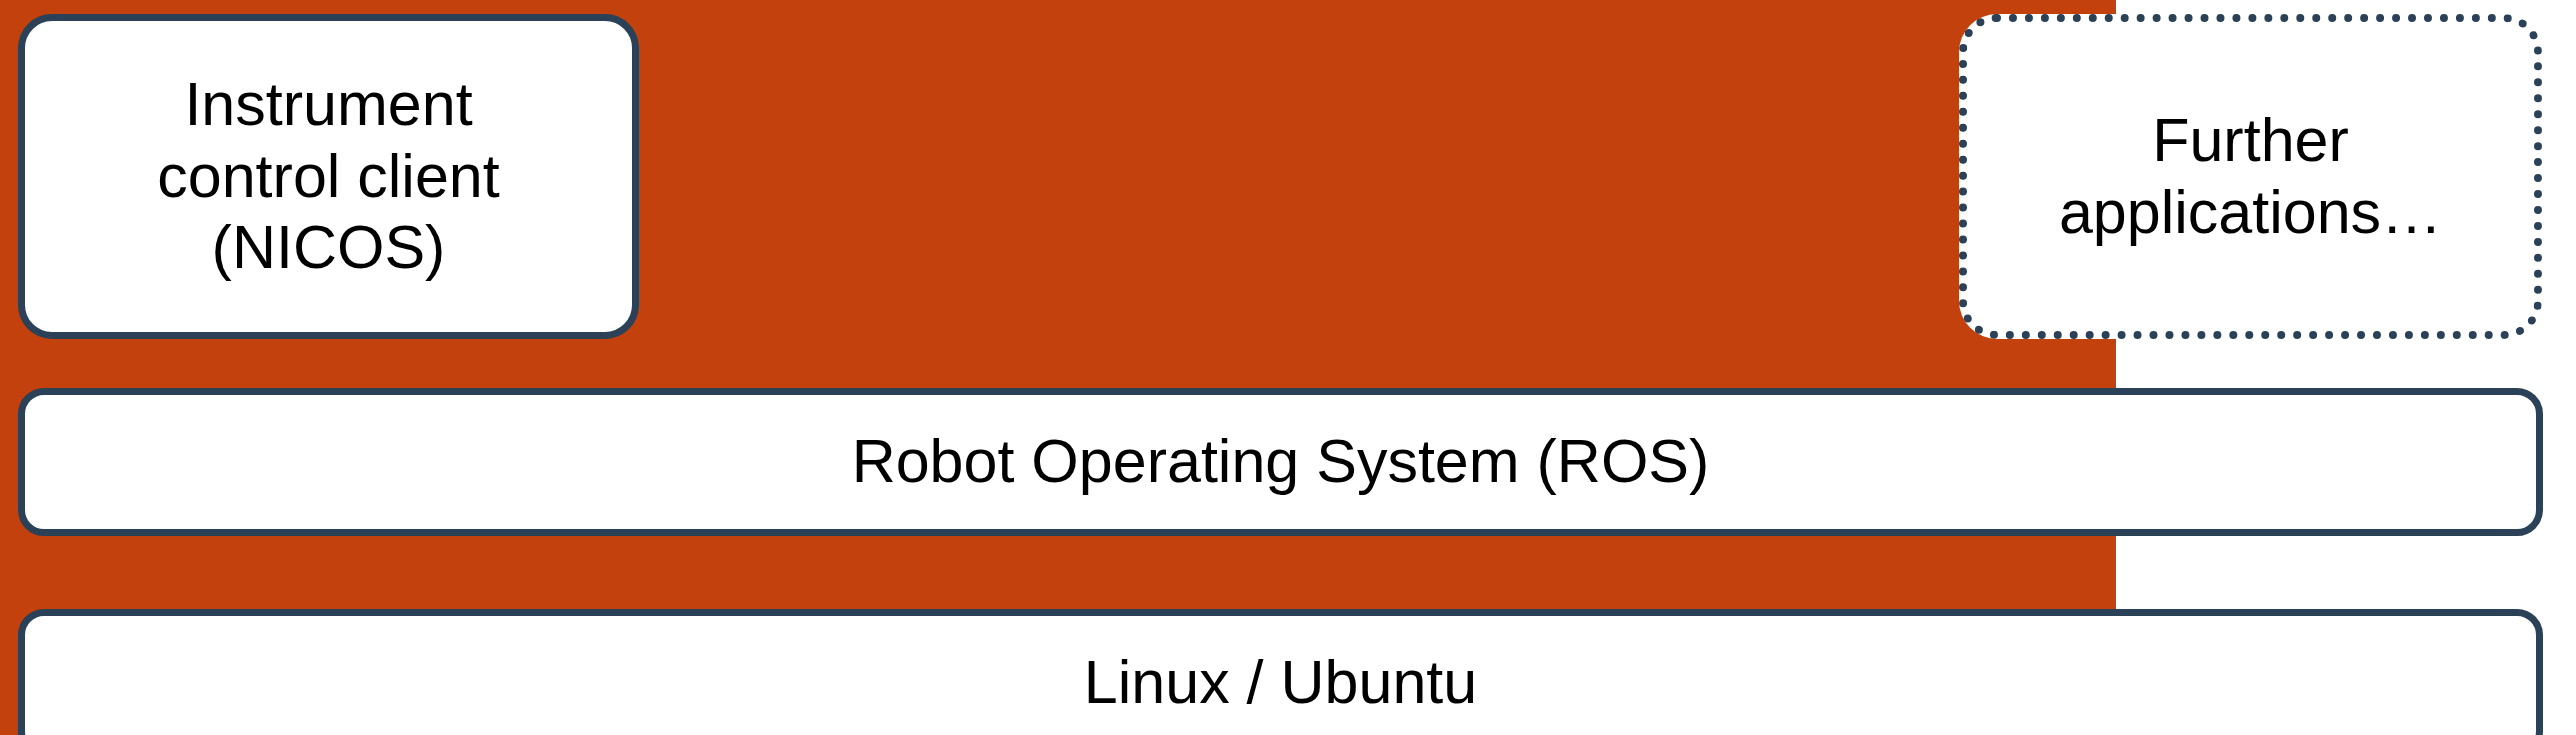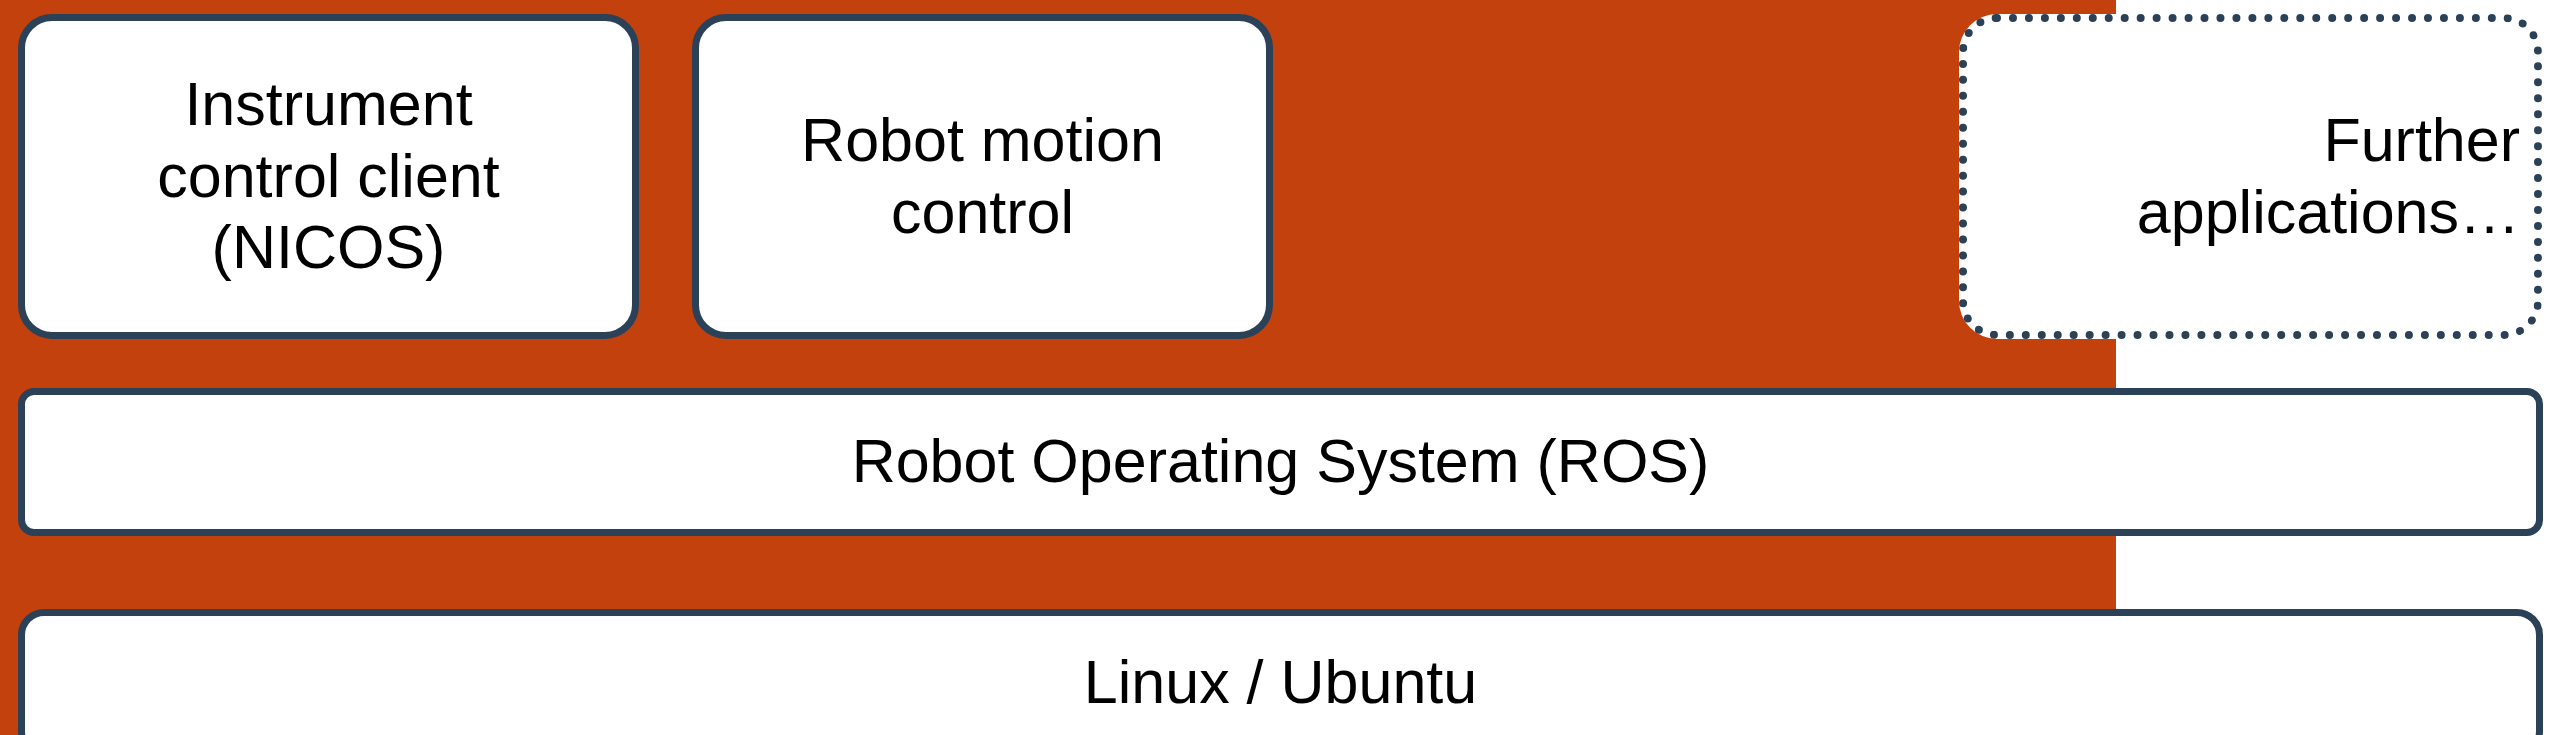--- a/index.html
+++ b/index.html
@@ -37,21 +37,20 @@
     justify-content: center;
     text-align: center;
     color: #000000;
     overflow: hidden;
   }
 
   .layer-box.dotted {
     border-style: dotted;
     border-width: 8px;
     border-radius: 38px;
-    text-align: right;
   }
 
   .box-label {
     display: block;
     width: 100%;
     padding: 0 14px;
     box-sizing: border-box;
     color: #000000;
     font-weight: 400;
     white-space: pre-line;
@@ -71,21 +70,21 @@
   #app-box-1 { left: 692px;  width: 581px; }
   #app-box-2 { left: 1325px; width: 583px; }
   #app-box-3 { left: 1959px; width: 583px; }
 
   
   #middleware-box {
     left: 18px;
     top: 388px;
     width: 2525px;
     height: 148px;
-    border-radius: 16px;
+    border-radius: 26px;
   }
   #middleware-box .box-label {
     font-size: 61px;
     line-height: 1.1;
   }
 
   
   #os-box {
     left: 18px;
     top: 565px;
@@ -103,24 +102,20 @@
 <body>
 
 <div id="stack-diagram">
 
   <div class="layer-box app-row-box" id="app-box-0">
     <span class="box-label">Instrument
 control client
 (NICOS)</span>
   </div>
 
-  <div class="layer-box app-row-box" id="app-box-1">
-    <span class="box-label">Robot motion
-control</span>
-  </div>
 
 
   <div class="layer-box app-row-box dotted" id="app-box-3">
     <span class="box-label">Further
 applications…</span>
   </div>
 
   <div class="layer-box" id="middleware-box">
     <span class="box-label">Robot Operating System (ROS)</span>
   </div>

